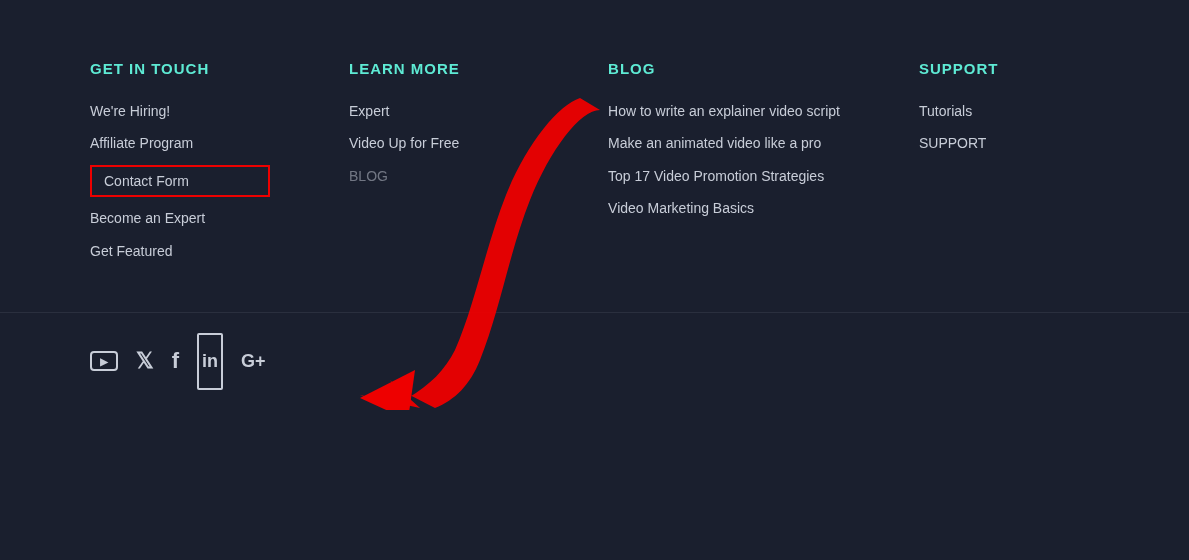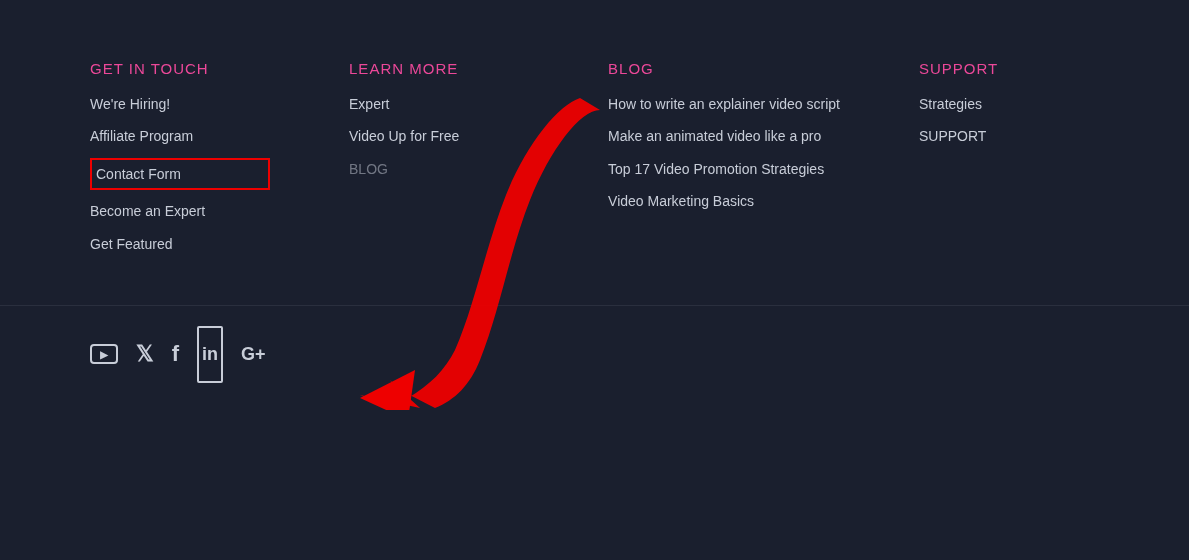--- a/index.html
+++ b/index.html
@@ -21,39 +21,39 @@
     }
 
     .footer-column {
       display: flex;
       flex-direction: column;
       gap: 10px;
       min-width: 180px;
     }
 
     .footer-column-title {
-      color: #ec4899;
+      color: #5eead4;
       font-size: 15px;
-      font-weight: 400;
+      font-weight: 700;
       letter-spacing: 1px;
       text-transform: uppercase;
-      margin-bottom: 6px;
+      margin-bottom: 13px;
     }
 
     .footer-link {
       color: #c8cdd8;
       font-size: 14px;
       text-decoration: none;
       line-height: 1.6;
       cursor: pointer;
     }
 
     .contact-form-link {
       border: 2px solid #e00;
-      padding: 3px 4px;
+      padding: 3px 12px;
       display: inline-block;
       color: #c8cdd8;
     }
 
     .footer-bottom {
       padding: 20px 90px;
       display: flex;
       align-items: center;
       gap: 18px;
       border-top: 1px solid #2a2f3e;
@@ -120,21 +120,21 @@
   <div class="footer-column" style="max-width:360px;">
     <div class="footer-column-title">BLOG</div>
     <a class="footer-link">How to write an explainer video script</a>
     <a class="footer-link">Make an animated video like a pro</a>
     <a class="footer-link">Top 17 Video Promotion Strategies</a>
     <a class="footer-link">Video Marketing Basics</a>
   </div>
 
   <div class="footer-column">
     <div class="footer-column-title">SUPPORT</div>
-    <a class="footer-link">Strategies</a>
+    <a class="footer-link">Tutorials</a>
     <a class="footer-link">SUPPORT</a>
   </div>
 </div>
 
 <div class="arrow-annotation">
   <svg class="arrow-svg" viewBox="0 0 360 320" xmlns="http://www.w3.org/2000/svg">
 
     <defs>
       <marker id="arrowhead" markerWidth="10" markerHeight="10" refX="5" refY="5" orient="auto">
         <polygon points="0,0 10,5 0,10" fill="#ee0000"></polygon>

